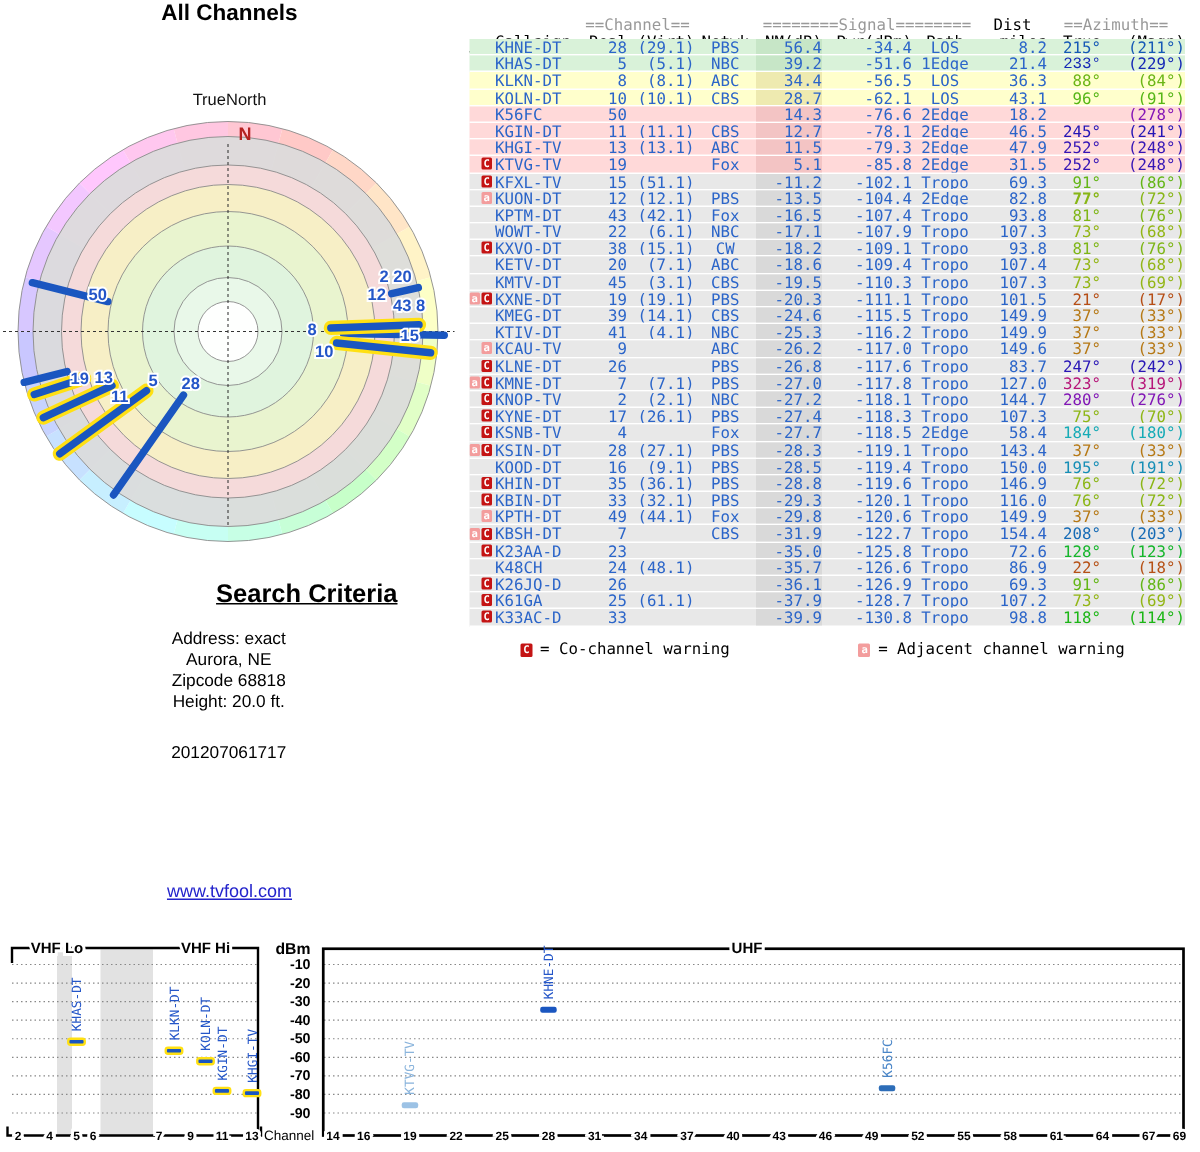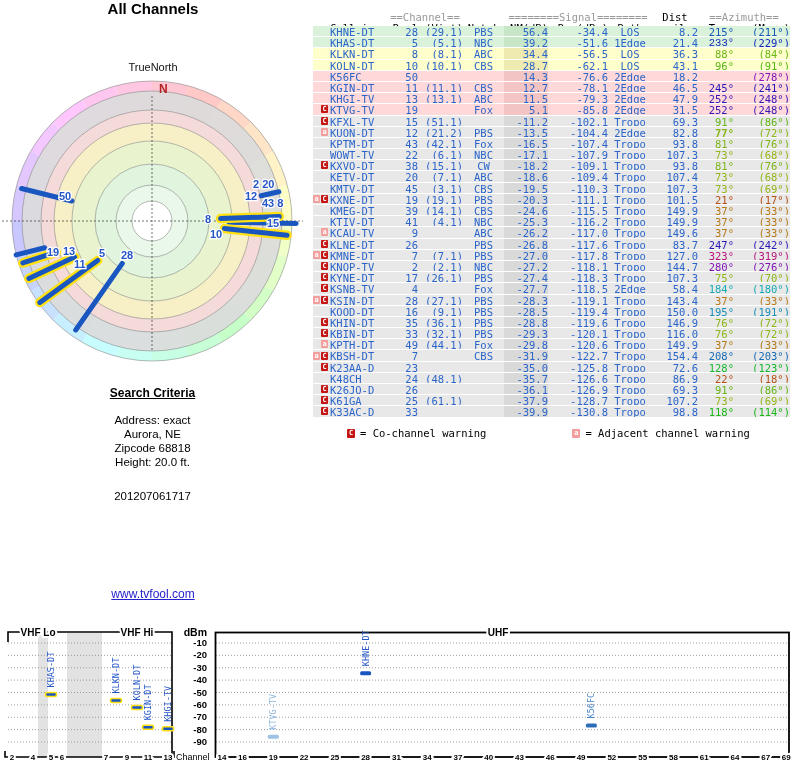--- a/index.html
+++ b/index.html
@@ -4,21 +4,21 @@
 <style>
   html,body{margin:0;padding:0;background:#fff;width:800px;height:768px;overflow:hidden;}
   #page{position:relative;width:800px;height:768px;background:#fff;font-family:"Liberation Sans",sans-serif;}
   
   #radar-title{position:absolute;left:0;top:34;width:306px;text-align:center;font-weight:bold;font-size:15px;color:#000;}
   #radar-subtitle{position:absolute;left:0;top:61px;width:306px;text-align:center;font-size:11px;color:#111;}
   #north-marker{position:absolute;left:159px;top:82px;font-weight:bold;font-size:12px;color:#b42121;}
   #radar-svg{position:absolute;left:0;top:0;}
   
   #search{position:absolute;left:40px;top:386px;width:225px;text-align:center;color:#000;}
-  #search .sc-title{font-weight:bold;font-size:12px;text-decoration:underline;}
+  #search .sc-title{font-weight:bold;font-size:17px;text-decoration:underline;text-align:right;}
   #search .sc-lines{margin-top:13px;font-size:11.5px;line-height:14px;}
   #search .sc-code{margin-top:20px;font-size:11.5px;line-height:14px;}
   #site-link{position:absolute;left:0;top:587px;width:306px;text-align:center;font-size:12px;}
   #site-link a{color:#2323cc;text-decoration:underline;cursor:pointer;}
   
   .tgrid{display:grid;grid-template-columns:17px 57px 31px 45px 41px 44px 60px 44px 46px 36px 56px;}
   #thead{position:absolute;left:313px;top:12px;width:477px;font:10.5px "DejaVu Sans Mono",monospace;line-height:10.5px;border-bottom:1px solid #222;padding-bottom:1px;}
   #thead .hl{height:10.5px;}
   #thead .deco{color:#999;text-align:center;}
   #thead .hlabel{color:#000;}
@@ -289,21 +289,21 @@
         <div class="r">69.3</div>
         <div class="r" style="color: rgb(99, 182, 22);">91°</div>
         <div class="r" style="color: rgb(99, 182, 22);">(86°)</div>
       </div>
       <div class="trow tgrid band-gray">
         <div class="warncell">
           <span class="wbox wa">a</span>
         </div>
         <div class="lft">KUON-DT</div>
         <div class="r">12</div>
-        <div class="r">(21.2)</div>
+        <div class="r">(12.1)</div>
         <div class="ctr">PBS</div>
         <div class="r nm">-13.5</div>
         <div class="r">-104.4</div>
         <div class="ctr">2Edge</div>
         <div class="r">82.8</div>
         <div class="r" style="color: rgb(136, 182, 22); font-weight: bold;">77°</div>
         <div class="r" style="color: rgb(136, 182, 22);">(72°)</div>
       </div>
       <div class="trow tgrid band-gray">
         <div class="warncell"></div>

